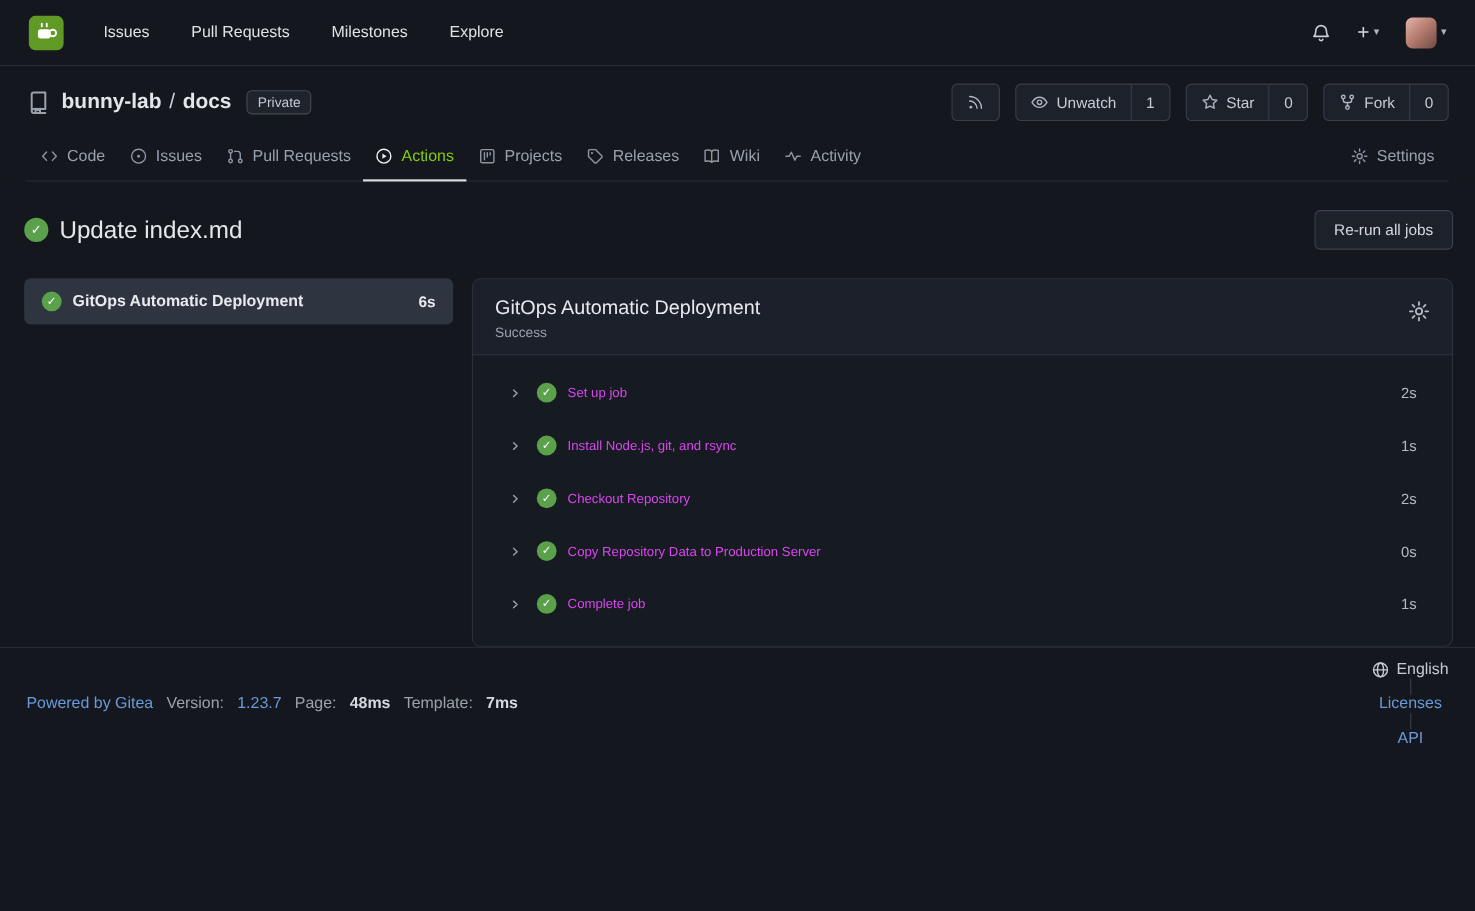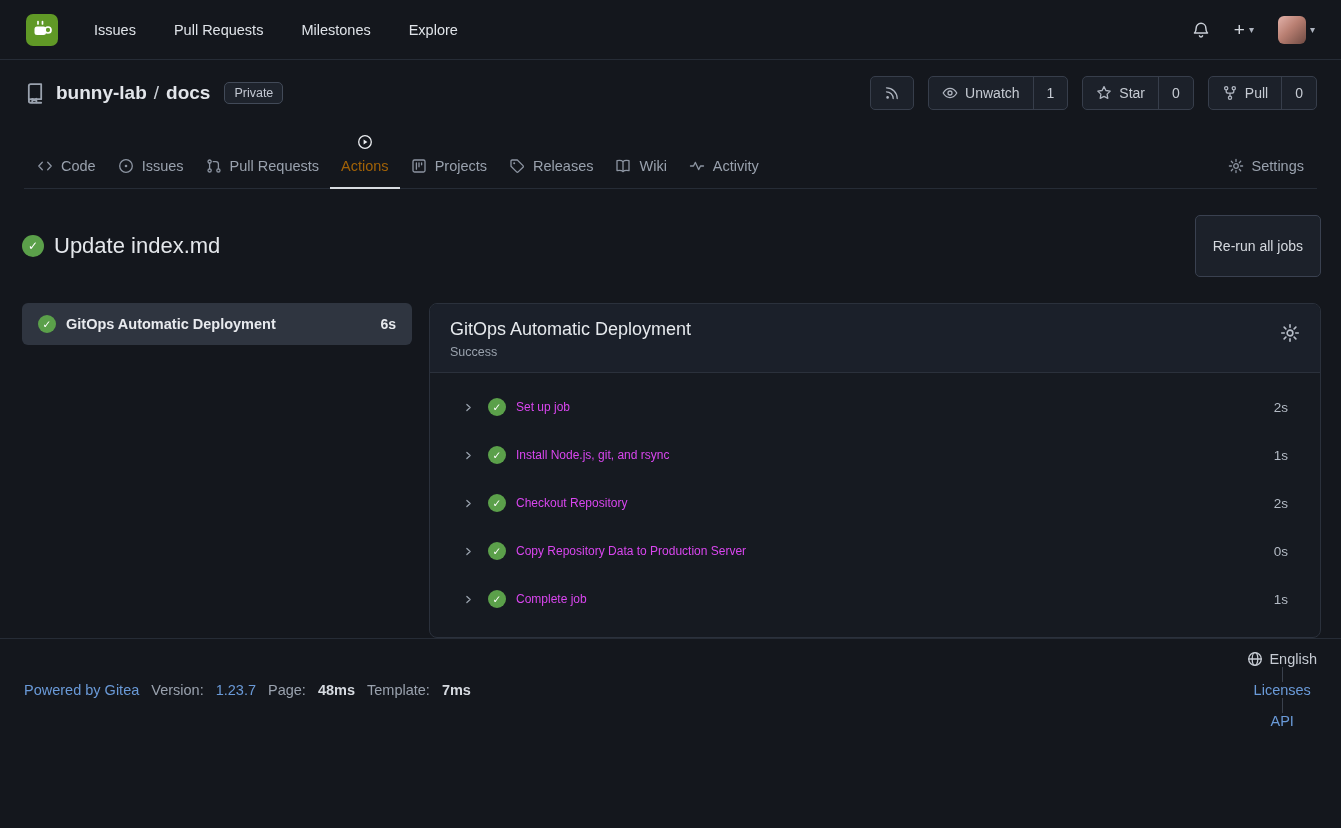--- a/index.html
+++ b/index.html
@@ -37,32 +37,32 @@
   .repo-buttons { margin-left:auto; display:flex; align-items:center; gap:14px; }
   .btn-group { display:flex; border:1px solid #373e4b; border-radius:5px; overflow:hidden; background:#1c212a; }
   .btn-seg { display:flex; align-items:center; gap:7px; padding:8px 13px; color:#c6cbd3; font-size:14px; cursor:pointer; }
   .btn-count { border-left:1px solid #373e4b; padding:8px 13px; color:#c6cbd3; font-size:14px; cursor:pointer; }
   .btn-seg .oi, .btn-count .oi { color:#aeb4bf; }
 
   
   .repo-tabs { display:flex; align-items:flex-end; margin-top:12px; border-bottom:1px solid #262c36; padding:0 2px; }
   .tab { display:flex; align-items:center; gap:8px; padding:12px 11px 13px; color:#99a1ad; font-size:14.5px; border-bottom:2px solid transparent; margin-bottom:-1px; cursor:pointer; }
   .tab .oi { color:#8d95a2; }
-  .tab.active { color:#a16207; border-bottom-color:#d7dbe0; font-weight:500;flex-direction:column; }
+  .tab.active { color:#84cc16; border-bottom-color:#d7dbe0; font-weight:500; }
   .tab.active .oi { color:#eceef1; }
   .tab-settings { margin-left:auto; }
 
   
   .run-area { flex:1 1 auto; display:flex; flex-direction:column; padding:26px 20px 0 22px; }
   .run-header { display:flex; align-items:center; }
   .check { border-radius:50%; background:#5ba04a; color:#fff; display:inline-flex; align-items:center; justify-content:center; flex:0 0 auto; }
   .check.lg { width:22px; height:22px; font-size:12px; }
   .check.md { width:18px; height:18px; font-size:10.5px; }
   .run-title { font-size:22px; color:#e4e7eb; font-weight:400; margin-left:10px;text-align:center; }
-  .btn-rerun { margin-left:auto; border:1px solid #3a4150; background:#1c212a; color:#d5d9df; font-size:14px; border-radius:5px; padding:22px 17px; cursor:pointer; font-family:inherit; }
+  .btn-rerun { margin-left:auto; border:1px solid #3a4150; background:#1c212a; color:#d5d9df; font-size:14px; border-radius:5px; padding:9px 17px; cursor:pointer; font-family:inherit; }
   .run-subtitle { margin:8px 0 0 32px; font-size:14.5px; color:#9aa3ad; display:flex; align-items:center; }
   .run-subtitle .wf { color:#d8dce2; font-weight:700; }
   .badge-branch { margin-left:8px; background:#343a45; color:#bcc1ca; font-size:13px; border-radius:4px; padding:2px 9px; }
 
   
   .run-body { display:flex; gap:17px; margin-top:26px; align-items:flex-start; }
   .jobs-sidebar { width:390px; flex:0 0 auto; }
   .job-item { display:flex; align-items:center; gap:10px; padding:12px 16px; background:#2f3540; border-radius:6px; cursor:pointer; }
   .job-name { color:#e8eaee; font-weight:700; font-size:14.5px; }
   .job-duration { margin-left:auto; color:#e8eaee; font-weight:700; font-size:14px; }
@@ -183,21 +183,21 @@
         <div class="btn-group">
           <a class="btn-seg">
             <span>
               <svg class="oi" viewBox="0 0 16 16">
                 <circle cx="4.2" cy="3.2" r="1.6"></circle>
                 <circle cx="11.8" cy="3.2" r="1.6"></circle>
                 <circle cx="8" cy="12.8" r="1.6"></circle>
                 <path d="M4.2 4.8v1.4a2 2 0 0 0 2 2h3.6a2 2 0 0 0 2-2V4.8M8 8.2v3"></path>
               </svg>
             </span>
-            <span>Pull</span>
+            <span>Fork</span>
           </a>
           <a class="btn-count">0</a>
         </div>
       </div>
     </div>
 
     <nav class="repo-tabs">
       <a class="tab">
         <span>
           <svg class="oi" viewBox="0 0 16 16">

